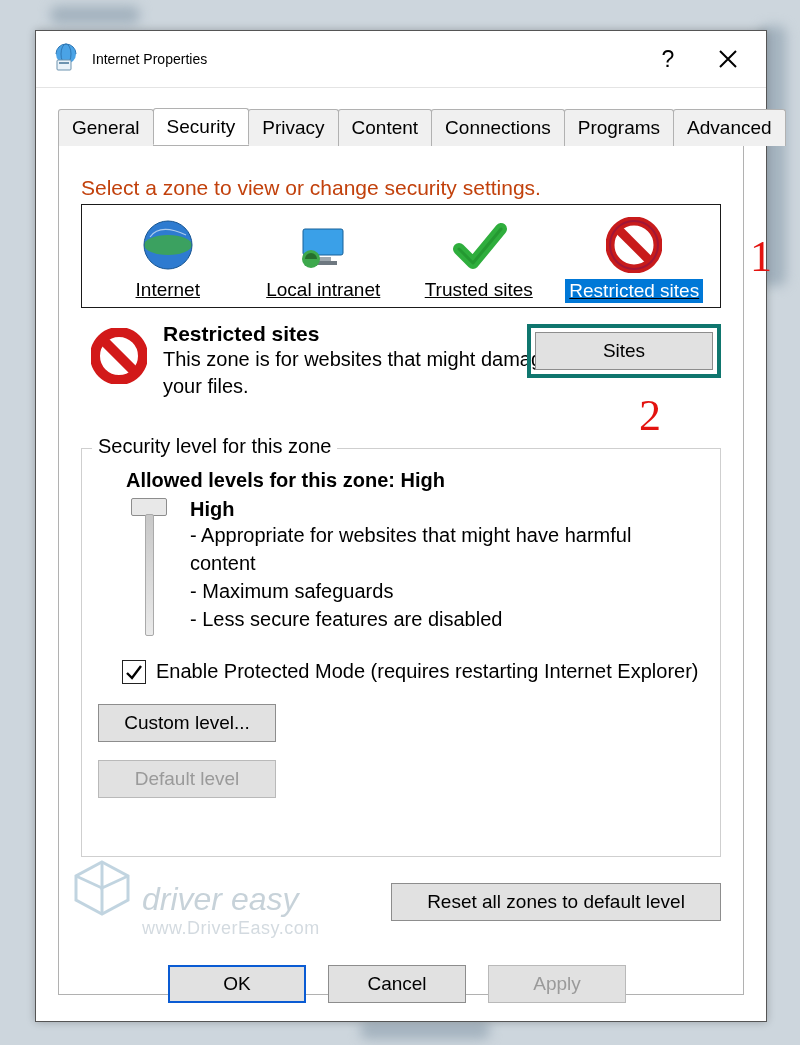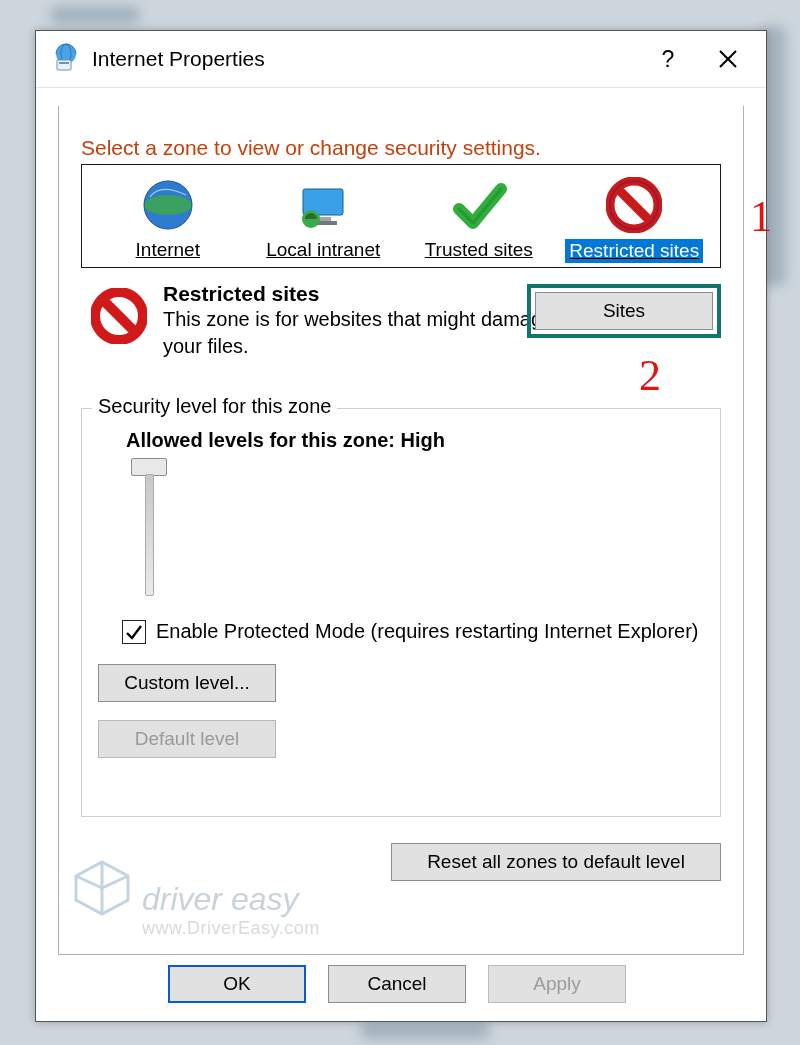--- a/index.html
+++ b/index.html
@@ -22,21 +22,21 @@
     box-shadow: 0 0 8px rgba(0,0,0,0.25);
   }
   .titlebar {
     display: flex;
     align-items: center;
     height: 56px;
     padding: 0 8px 0 14px;
     border-bottom: 1px solid #e4e4e4;
   }
   .title-text {
-    font-size: 21px;
+    font-size: 14px;
     color: #000;
     margin-left: 10px;
     flex: 1;
   }
   .title-icon svg { width: 32px; height: 32px; }
   .help-btn, .close-btn {
     width: 60px;
     height: 56px;
     display: flex;
     align-items: center;
@@ -277,20 +277,29 @@
     <div class="help-btn">?</div>
     <div class="close-btn">
       <svg width="20" height="20" viewBox="0 0 20 20">
           <path d="M2 2 L18 18 M18 2 L2 18" stroke="#000" stroke-width="2"></path>
         </svg>
     </div>
   </div>
 
   <div class="content">
 
+    <div class="tabbar">
+      <div class="tab">General</div>
+      <div class="tab active">Security</div>
+      <div class="tab">Privacy</div>
+      <div class="tab">Content</div>
+      <div class="tab">Connections</div>
+      <div class="tab">Programs</div>
+      <div class="tab">Advanced</div>
+    </div>
 
     <div class="panel">
 
       <div class="zone-prompt">Select a zone to view or change security settings.</div>
 
       <div class="zone-box">
         <div class="zone-item">
           <span class="zone-icon">
             <svg viewBox="0 0 56 56">
                 <circle cx="28" cy="28" r="24" fill="#2e7bd0"></circle>
@@ -359,20 +368,28 @@
       </div>
 
       <div class="fieldset">
         <div class="fieldset-legend">Security level for this zone</div>
         <div class="allowed-line">Allowed levels for this zone: High</div>
 
         <div class="level-row">
           <div class="slider-col">
             <div class="slider-thumb"></div>
             <div class="slider-track"></div>
+          </div>
+          <div class="level-desc">
+            <div class="level-name">High</div>
+            <div class="level-bullets">
+              <div>- Appropriate for websites that might have harmful content</div>
+              <div>- Maximum safeguards</div>
+              <div>- Less secure features are disabled</div>
+            </div>
           </div>
         </div>
 
         <div class="protected-row">
           <span class="chk">
             <svg width="18" height="18" viewBox="0 0 18 18">
                 <path d="M2 10 L7 15 L16 3" fill="none" stroke="#000" stroke-width="2.4"></path>
               </svg>
           </span>
           <span>Enable Protected Mode (requires restarting Internet Explorer)</span>

